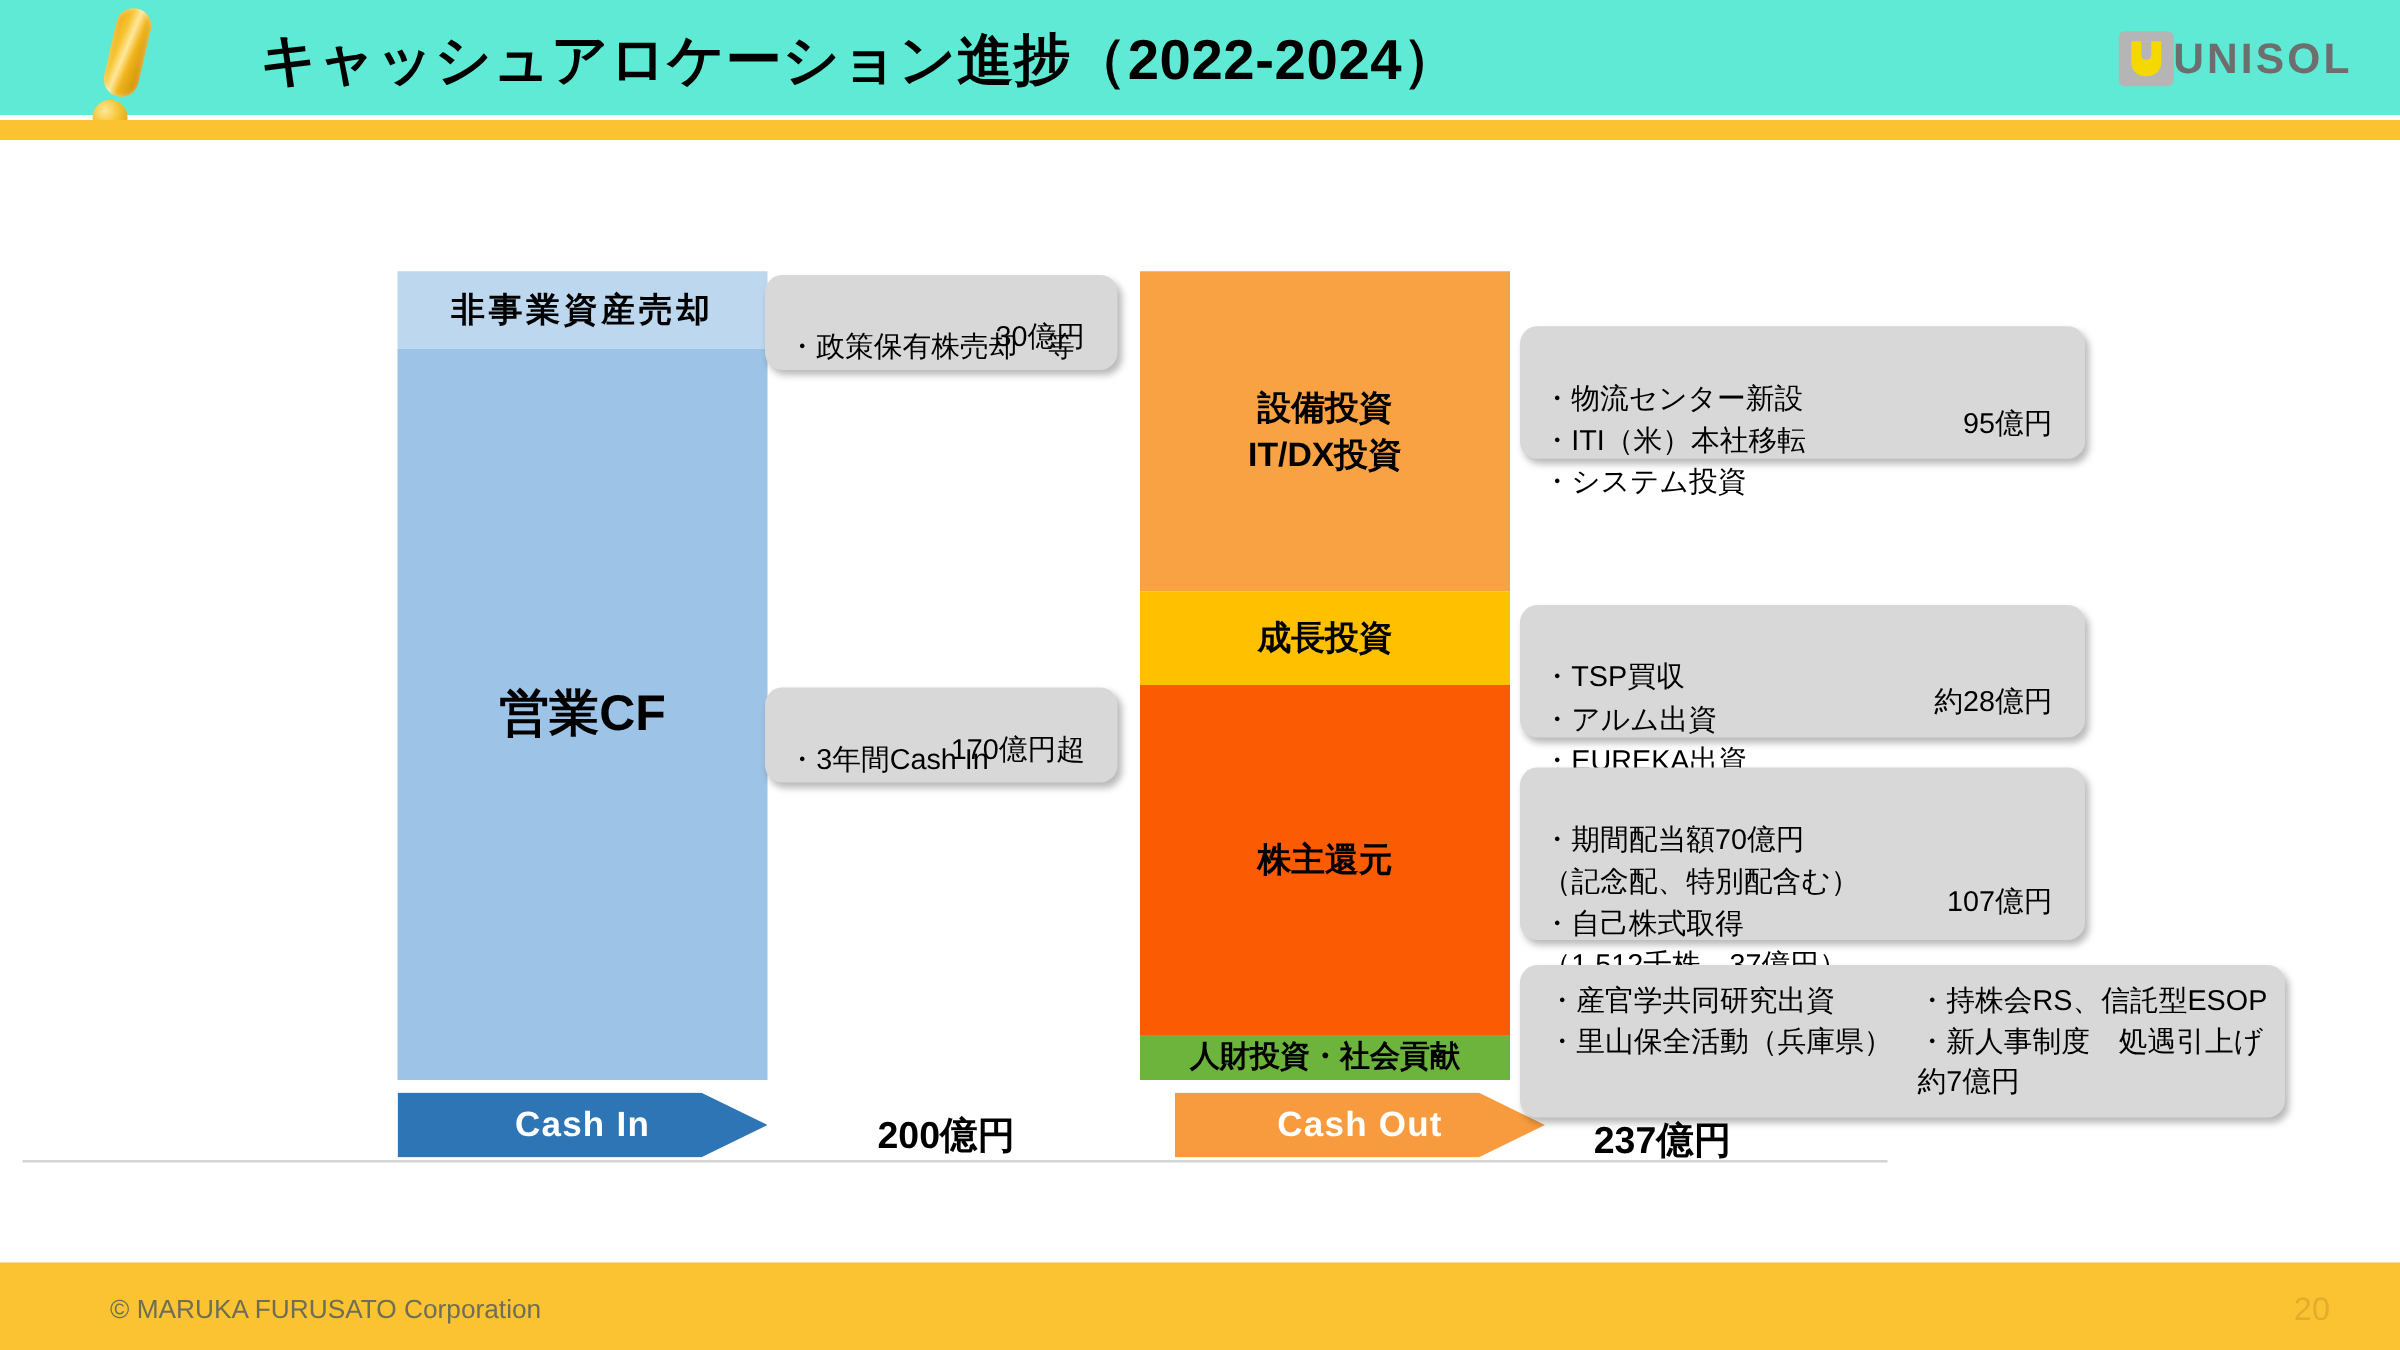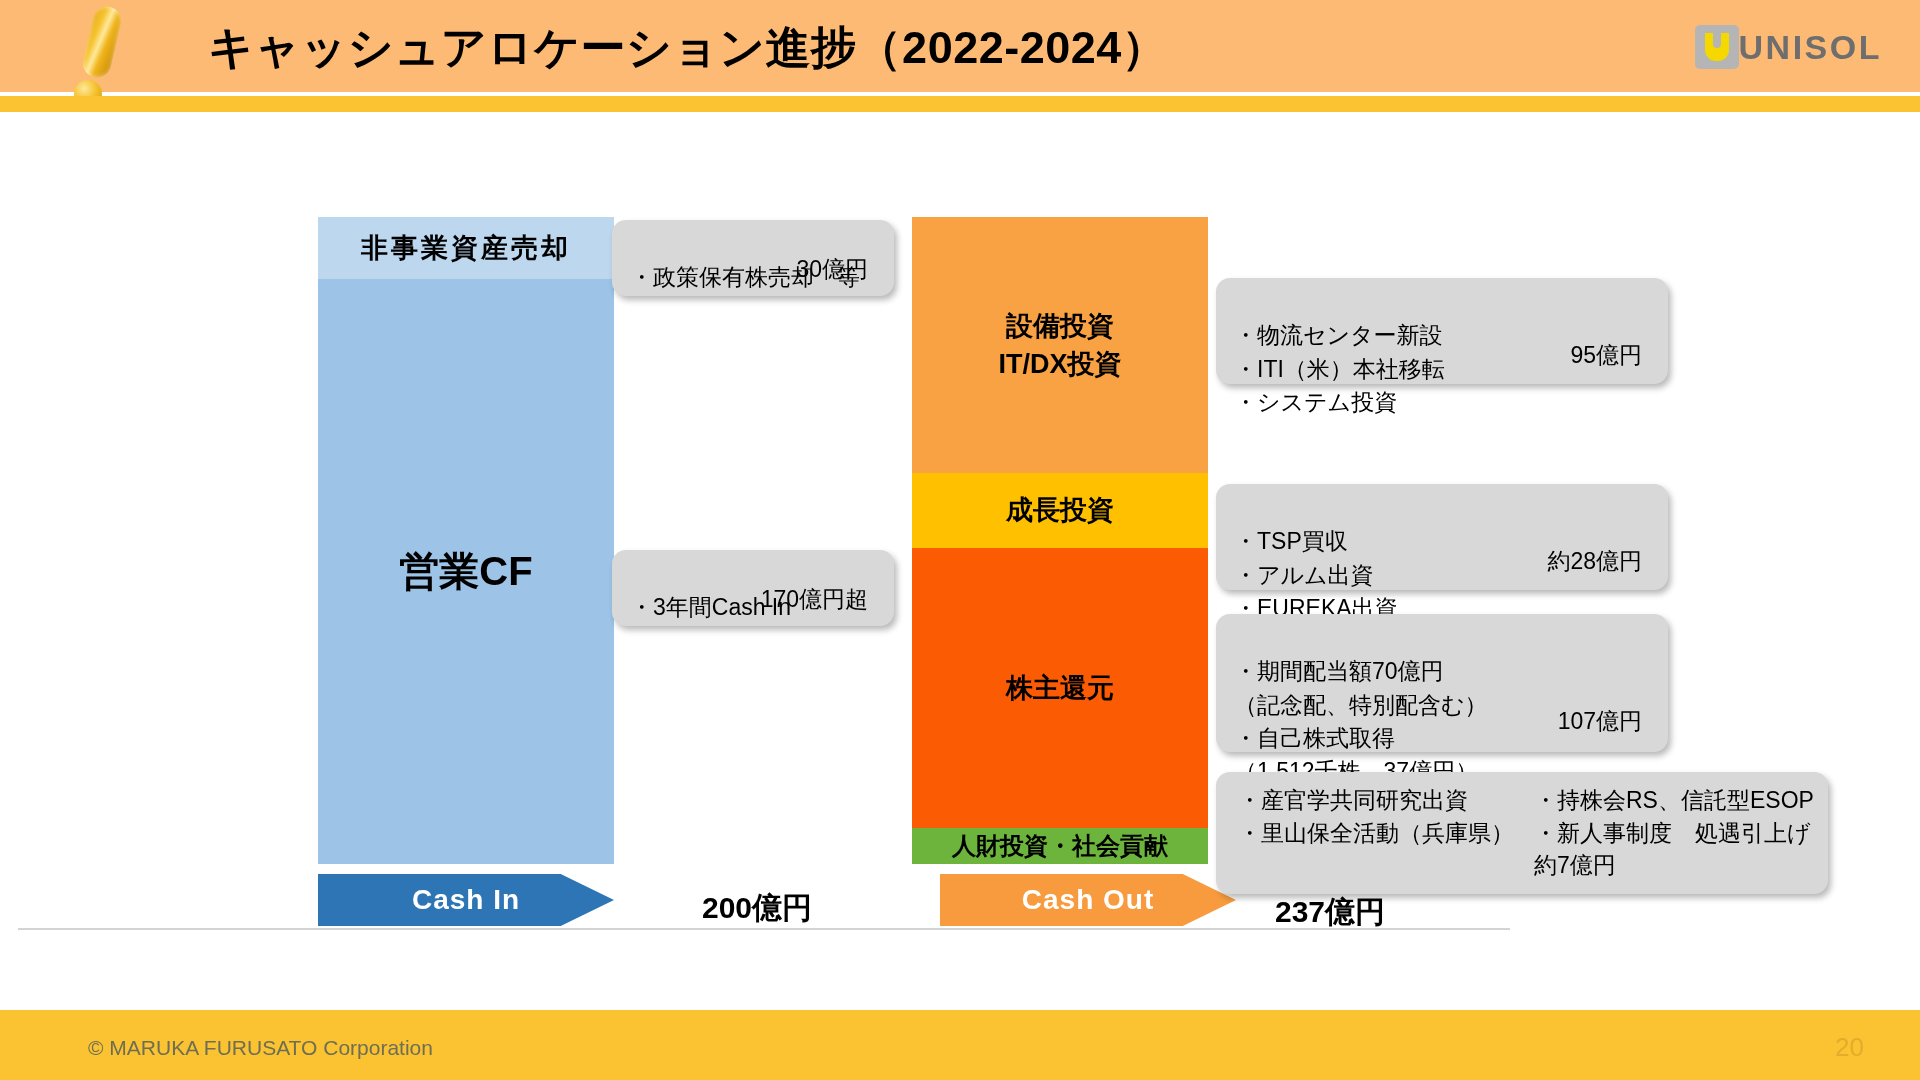--- a/index.html
+++ b/index.html
@@ -19,21 +19,21 @@
     overflow: hidden;
     background: #ffffff;
   }
 
   
   #header {
     position: absolute;
     left: 0; top: 0;
     width: 1920px;
     height: 92px;
-    background: #fdba74;
+    background: #5eead4;
   }
   #header-rule {
     position: absolute;
     left: 0; top: 96px;
     width: 1920px;
     height: 16px;
     background: #FBC231;
   }
   #slide-title {
     position: absolute;
@@ -223,21 +223,21 @@
     white-space: nowrap;
   }
   .callout .body { display: block; }
 
   #callout-divest { left: 612px; top: 108px;  width: 282px; height: 76px; }
   #callout-divest .amount { right: 26px; bottom: 10px; }
 
   #callout-cashin { left: 612px; top: 438px;  width: 282px; height: 76px; }
   #callout-cashin .amount { right: 26px; bottom: 10px; }
 
-  #callout-capex  { left: 1216px; top: 166px; width: 452px; height: 106px; }
+  #callout-capex  { left: 1216px; top: 149px; width: 452px; height: 106px; }
   #callout-capex .amount { right: 26px; bottom: 12px; }
 
   #callout-growth { left: 1216px; top: 372px; width: 452px; height: 106px; }
   #callout-growth .amount { right: 26px; bottom: 12px; }
 
   #callout-return { left: 1216px; top: 502px; width: 452px; height: 138px; }
   #callout-return .amount { right: 26px; bottom: 14px; }
 
   #callout-human  { left: 1216px; top: 660px; width: 612px; height: 122px; }
   #callout-human .col-a { position: absolute; left: 22px; top: 12px; white-space: pre-line; }

